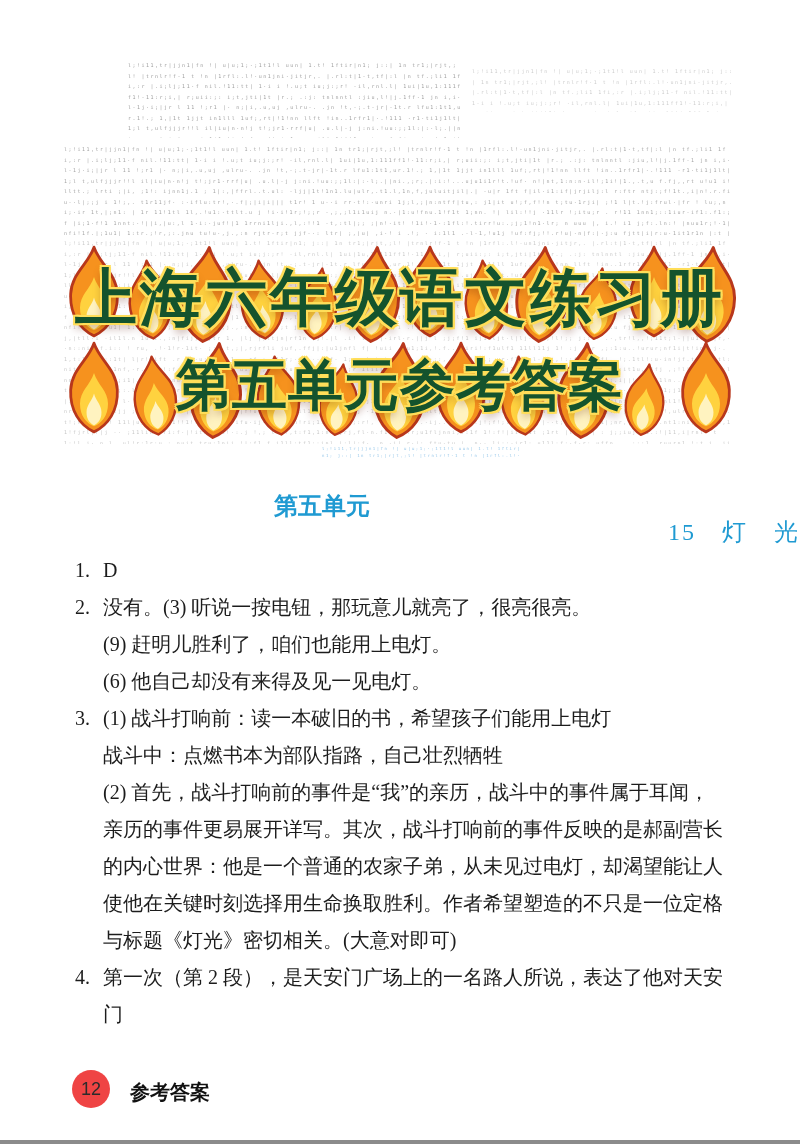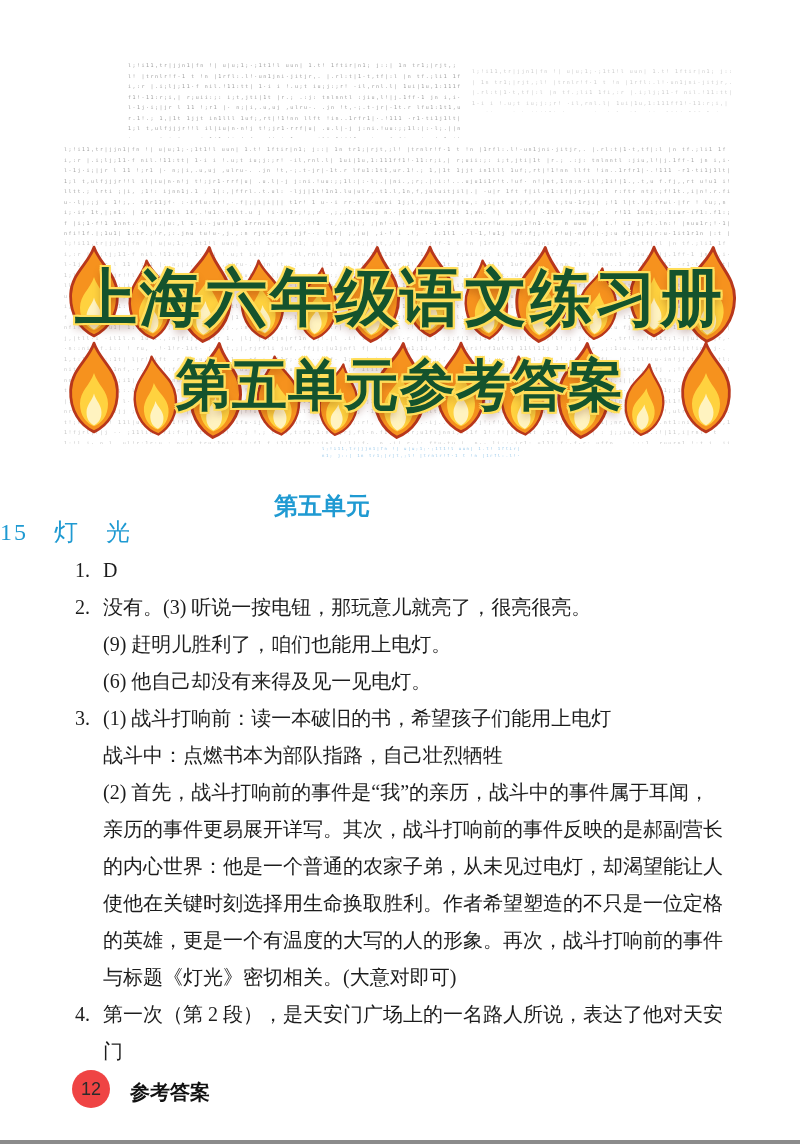--- a/index.html
+++ b/index.html
@@ -39,21 +39,21 @@
   .banner-line2{font-size:55px;line-height:94px;letter-spacing:1px;margin-top:-6px;}
 
   
   .unit-heading{
     position:absolute;left:0;top:458px;width:644px;text-align:center;
     color:#1f9ad2;font-size:24px;font-weight:bold;
     font-family:"Liberation Serif","DejaVu Serif",serif;
     margin-top:32px;
   }
   .lesson-heading{
-    position:absolute;left:0;top:516px;width:800px;text-align:left;
+    position:absolute;left:0;top:516px;width:800px;text-align:right;
     color:#1f9ad2;font-size:24px;font-weight:normal;letter-spacing:2px;
     font-family:"Liberation Serif","DejaVu Serif",serif;
   }
 
   
   .answers{
     position:absolute;left:75px;top:552px;width:665px;
     font-family:"Liberation Serif","DejaVu Serif",serif;
     font-size:20px;line-height:37px;color:#1c1c1c;
   }
@@ -231,21 +231,20 @@
 
     <div class="answer-item">
       <span class="answer-num">3.</span>
       <div class="answer-lines">
         <div class="answer-line">(1) 战斗打响前：读一本破旧的书，希望孩子们能用上电灯</div>
         <div class="answer-line">战斗中：点燃书本为部队指路，自己壮烈牺牲</div>
         <div class="answer-line">(2) 首先，战斗打响前的事件是“我”的亲历，战斗中的事件属于耳闻，</div>
         <div class="answer-line">亲历的事件更易展开详写。其次，战斗打响前的事件反映的是郝副营长</div>
         <div class="answer-line">的内心世界：他是一个普通的农家子弟，从未见过电灯，却渴望能让人</div>
         <div class="answer-line">使他在关键时刻选择用生命换取胜利。作者希望塑造的不只是一位定格</div>
-        <div class="answer-line">的英雄，更是一个有温度的大写的人的形象。再次，战斗打响前的事件</div>
         <div class="answer-line">与标题《灯光》密切相关。(大意对即可)</div>
       </div>
     </div>
 
     <div class="answer-item">
       <span class="answer-num">4.</span>
       <div class="answer-lines">
         <div class="answer-line">第一次（第 2 段），是天安门广场上的一名路人所说，表达了他对天安门</div>
       </div>
     </div>

